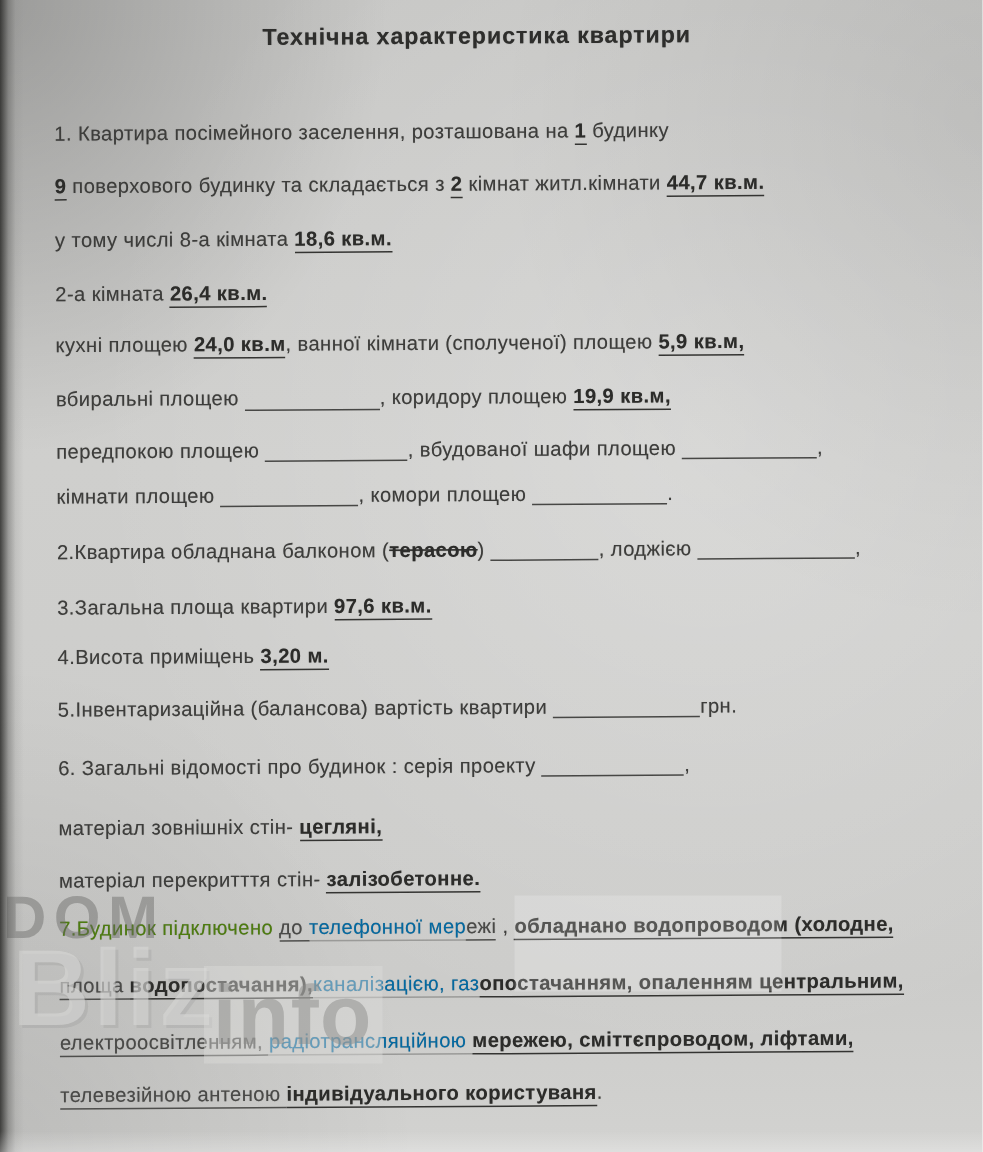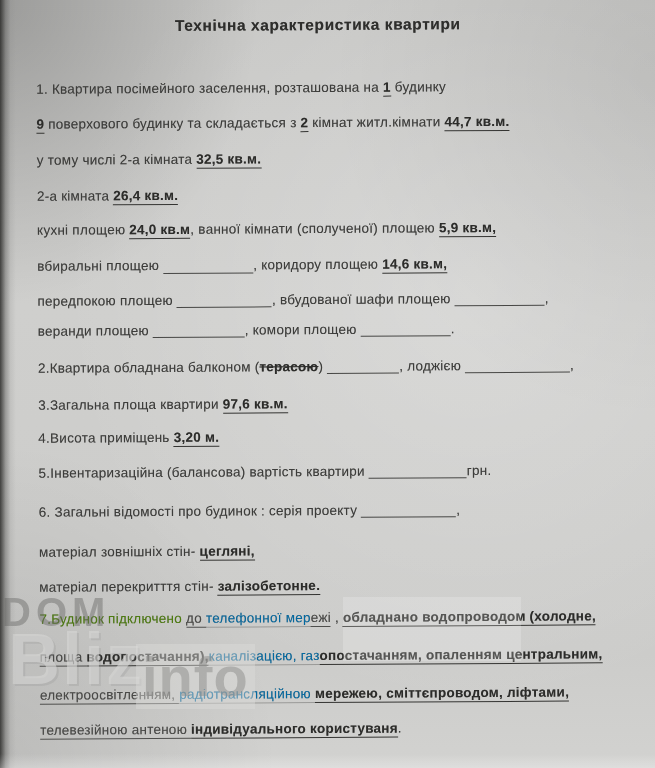--- a/index.html
+++ b/index.html
@@ -57,26 +57,26 @@
   .wm-info{left:136px;top:644px;font-size:56px;letter-spacing:1px;color:rgba(140,140,138,0.5);background:rgba(220,220,218,0.45);padding:0 6px;}
 </style>
 </head>
 <body>
 
 <div class="doc">
   <div class="title">Технічна характеристика квартири</div>
   <div id="lines">
       <div class="line" style="top: 80px;"><span class="seg-n">1. Квартира посімейного заселення, розташована на </span><span class="seg-bu">1</span><span class="seg-n"> будинку</span></div>
       <div class="line" style="top: 115px;"><span class="seg-bu">9</span><span class="seg-n"> поверхового будинку та складається з </span><span class="seg-bu">2</span><span class="seg-n"> кімнат житл.кімнати </span><span class="seg-bu">44,7 кв.м.</span></div>
-      <div class="line" style="top: 151px;"><span class="seg-n">у тому числі 2-а кімната </span><span class="seg-bu">32,5 кв.м.</span></div>
+      <div class="line" style="top: 151px;"><span class="seg-n">у тому числі 8-а кімната </span><span class="seg-bu">18,6 кв.м.</span></div>
       <div class="line" style="top: 187px;"><span class="seg-n">2-а кімната </span><span class="seg-bu">26,4 кв.м.</span></div>
       <div class="line" style="top: 221px;"><span class="seg-n">кухні площею </span><span class="seg-bu">24,0 кв.м</span><span class="seg-n">, ванної кімнати (сполученої) площею </span><span class="seg-bu">5,9 кв.м,</span></div>
-      <div class="line" style="top: 257px;"><span class="seg-n">вбиральні площею </span><span class="blank" style="width: 90px;"></span><span class="seg-n">, коридору площею </span><span class="seg-bu">14,6 кв.м,</span></div>
+      <div class="line" style="top: 257px;"><span class="seg-n">вбиральні площею </span><span class="blank" style="width: 90px;"></span><span class="seg-n">, коридору площею </span><span class="seg-bu">19,9 кв.м,</span></div>
       <div class="line" style="top: 292px;"><span class="seg-n">передпокою площею </span><span class="blank" style="width: 95px;"></span><span class="seg-n">, вбудованої шафи площею  </span><span class="blank" style="width: 90px;"></span><span class="seg-n">,</span></div>
-      <div class="line" style="top: 322px;"><span class="seg-n">веранди площею </span><span class="blank" style="width: 92px;"></span><span class="seg-n">, комори площею </span><span class="blank" style="width: 90px;"></span><span class="seg-n">.</span></div>
+      <div class="line" style="top: 322px;"><span class="seg-n">кімнати площею </span><span class="blank" style="width: 92px;"></span><span class="seg-n">, комори площею </span><span class="blank" style="width: 90px;"></span><span class="seg-n">.</span></div>
       <div class="line" style="top: 359px;"><span class="seg-n">2.Квартира обладнана балконом (</span><span class="seg-st">терасою</span><span class="seg-n">) </span><span class="blank" style="width: 72px;"></span><span class="seg-n">, лоджією </span><span class="blank" style="width: 105px;"></span><span class="seg-n">,</span></div>
       <div class="line" style="top: 396px;"><span class="seg-n">3.Загальна площа квартири </span><span class="seg-bu">97,6 кв.м.</span></div>
       <div class="line" style="top: 429px;"><span class="seg-n">4.Висота приміщень </span><span class="seg-bu">3,20 м.</span></div>
       <div class="line" style="top: 464px;"><span class="seg-n">5.Інвентаризаційна (балансова) вартість квартири </span><span class="blank" style="width: 98px;"></span><span class="seg-n">грн.</span></div>
       <div class="line" style="top: 503px;"><span class="seg-n">6. Загальні відомості про будинок : серія проекту </span><span class="blank" style="width: 95px;"></span><span class="seg-n">,</span></div>
       <div class="line" style="top: 543px;"><span class="seg-n">матеріал зовнішніх стін- </span><span class="seg-bu">цегляні,</span></div>
       <div class="line" style="top: 578px;"><span class="seg-n">матеріал перекритття стін- </span><span class="seg-bu">залізобетонне.</span></div>
       <div class="line" style="top: 610px;"><span class="seg-b">7.Будинок підключено </span><span class="seg-u">до </span><span class="seg-fu">телефонної мер</span><span class="seg-u">ежі</span><span class="seg-n"> , </span><span class="seg-bu">обладнано водопроводом (холодне,</span></div>
       <div class="line" style="top: 648px;"><span class="seg-u">площа </span><span class="seg-bu">водопостачання),</span><span class="seg-fu">каналізацією, газ</span><span class="seg-bu">опостачанням, опаленням центральним,</span></div>
       <div class="line" style="top: 686px;"><span class="seg-u">електроосвітленням, </span><span class="seg-fu">радіотрансляційною </span><span class="seg-bu">мережею, сміттєпроводом, ліфтами,</span></div>

